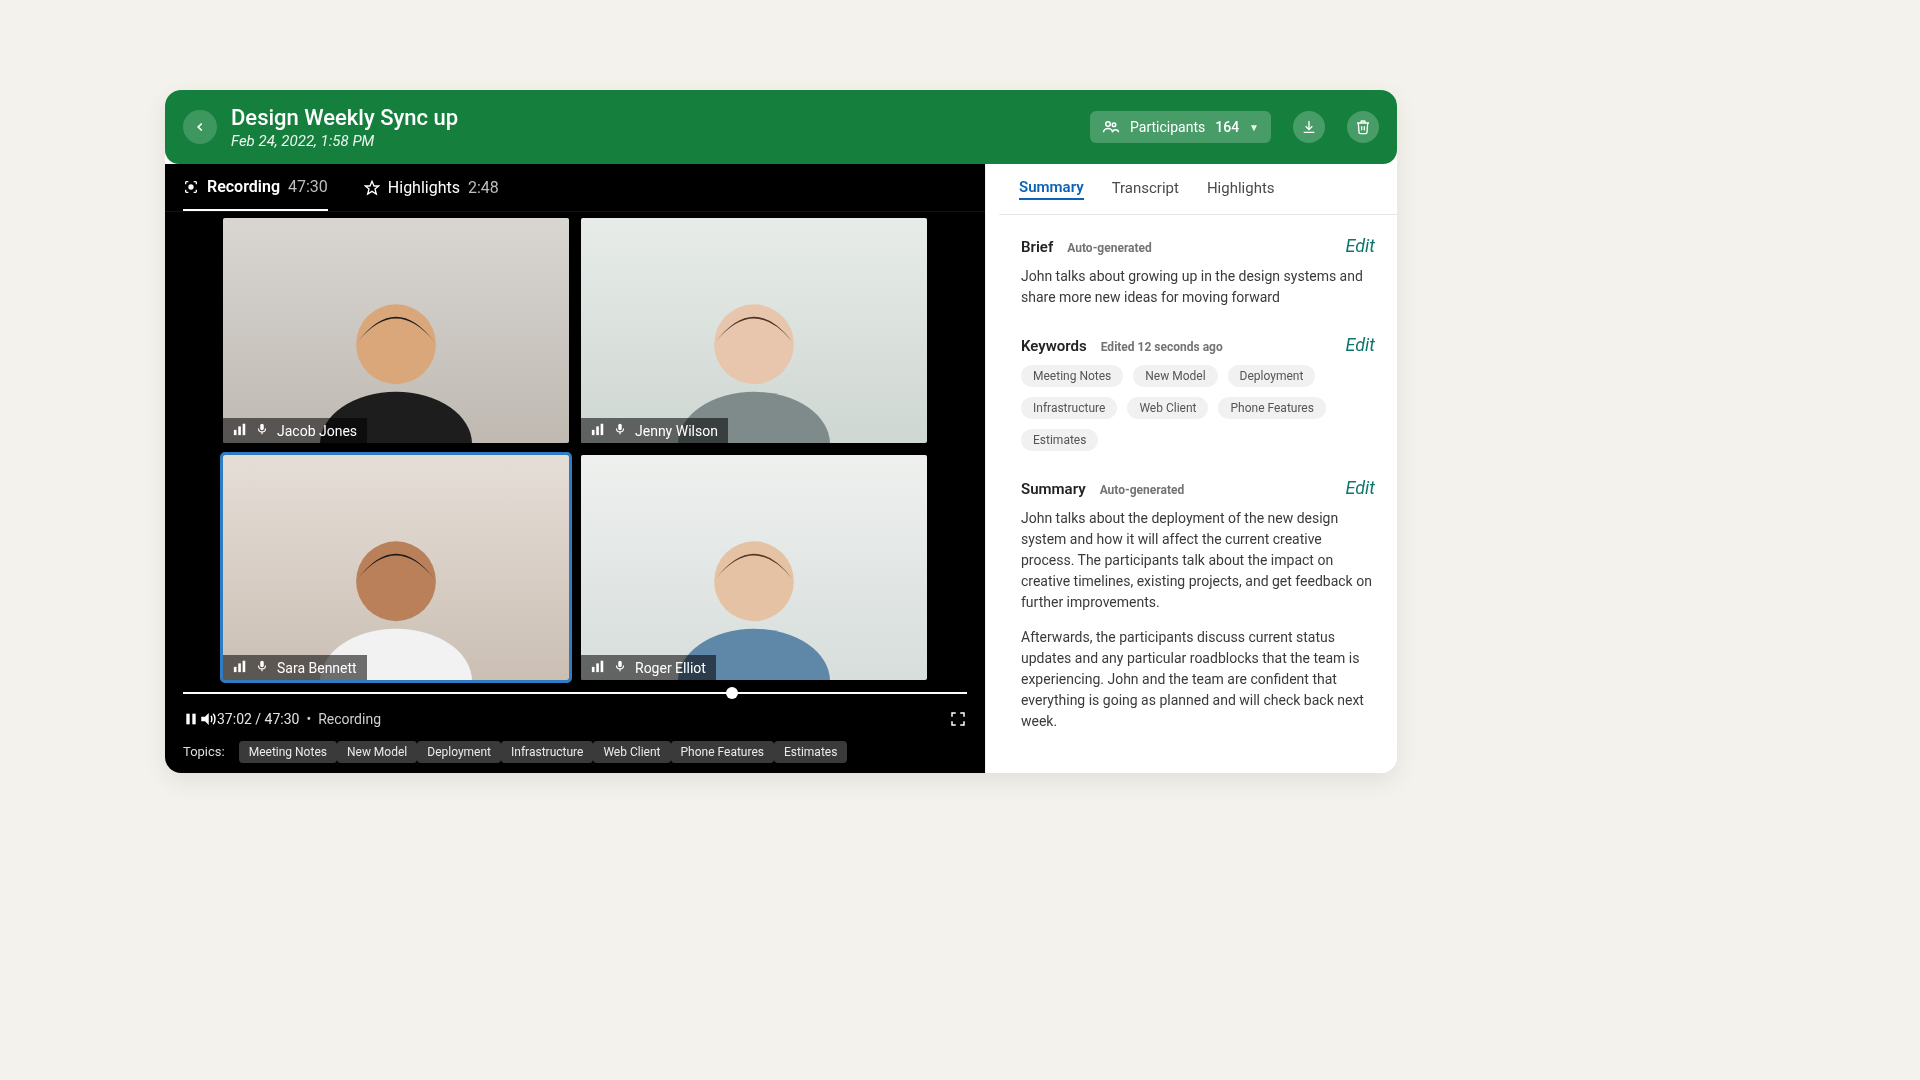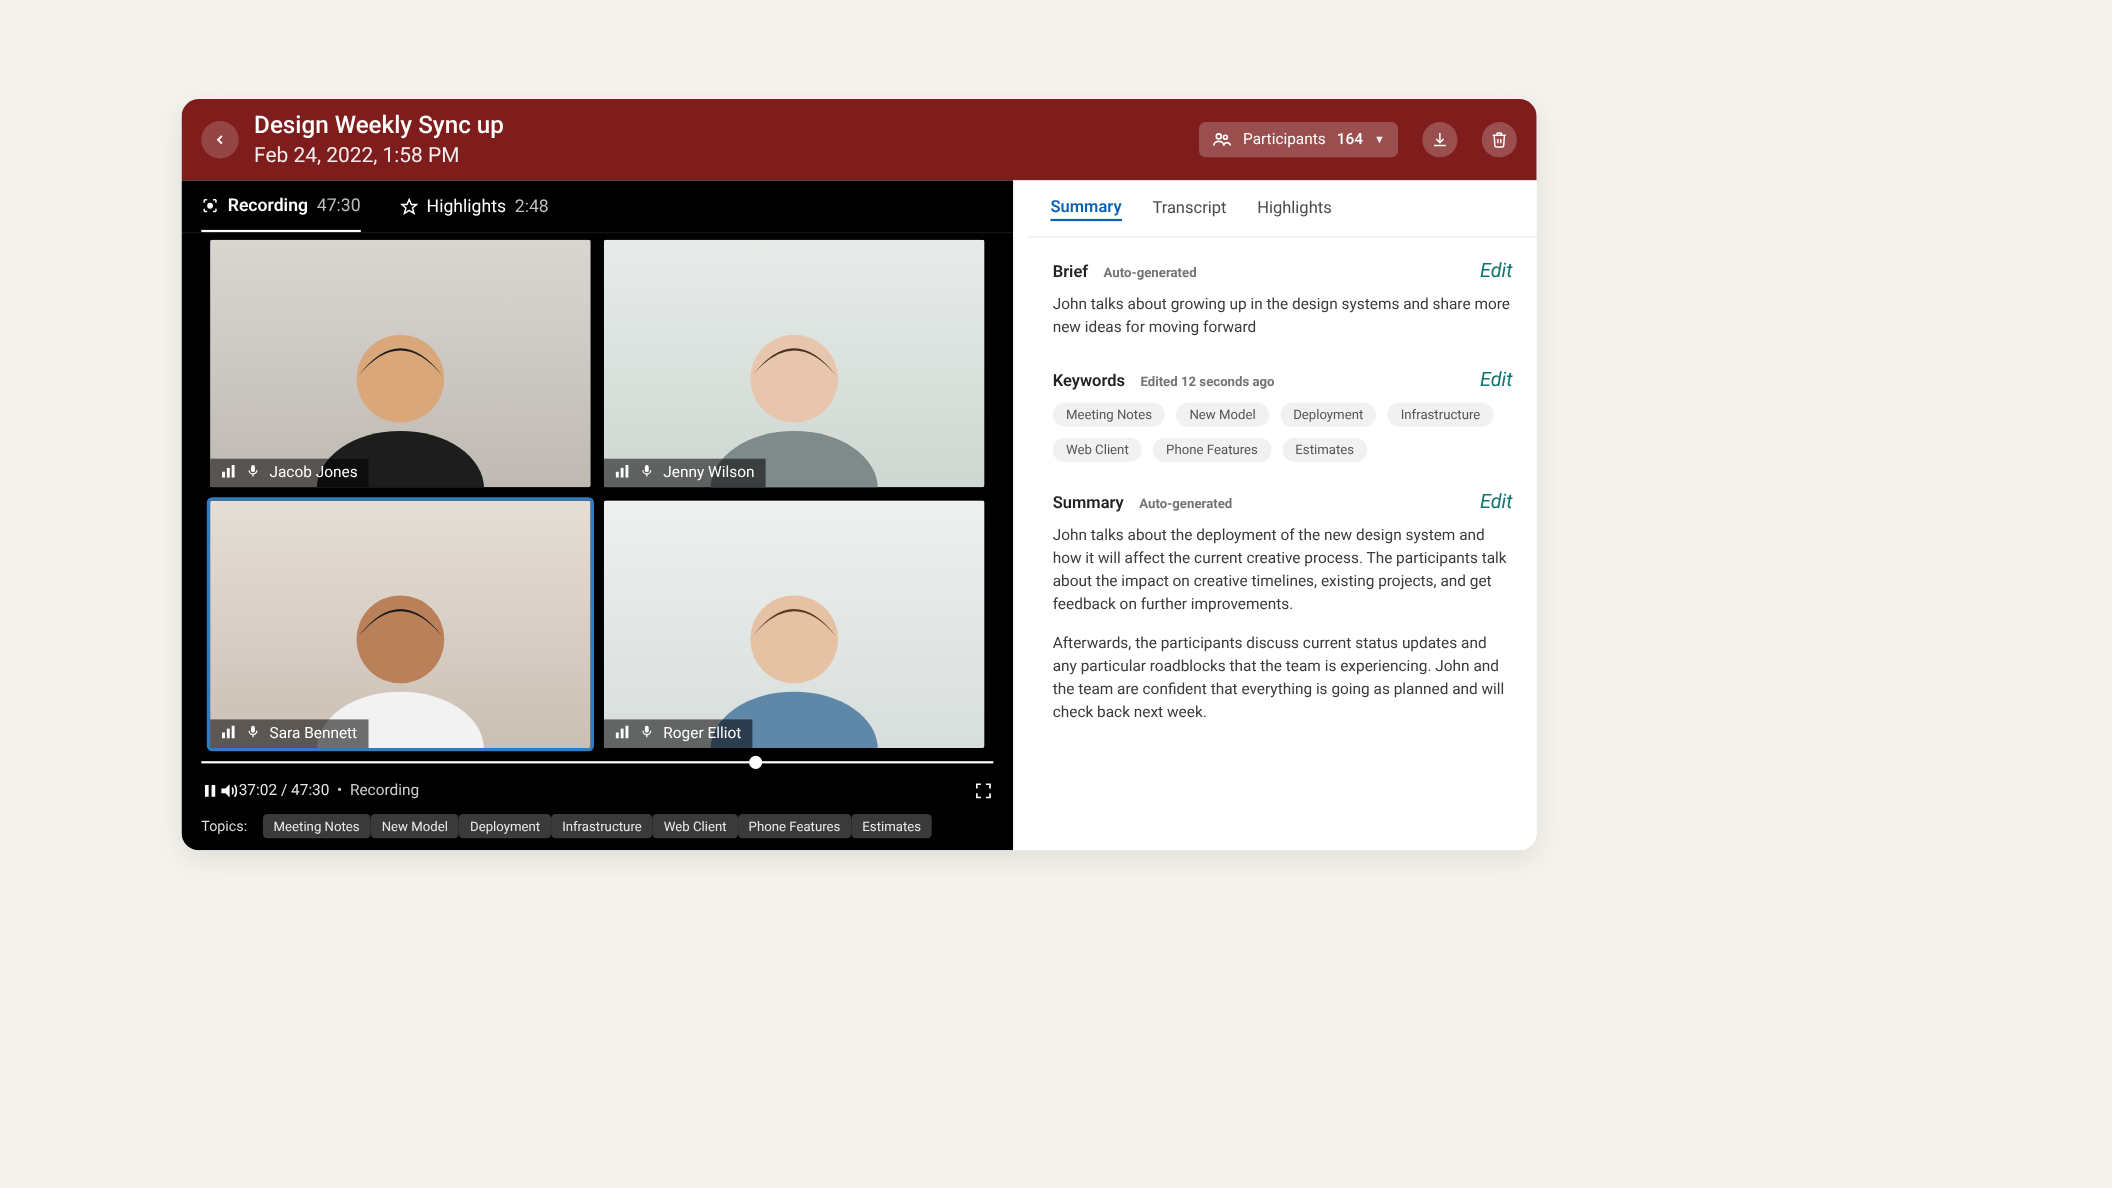--- a/index.html
+++ b/index.html
@@ -17,38 +17,39 @@
     width: 1232px; height: 683px;
     border-radius: 16px;
     overflow: hidden;
     box-shadow: 0 8px 24px rgba(0,0,0,.08);
     background: #fff;
     display: flex;
     flex-direction: column;
   }
   
   .hdr {
-    background: #7f1d1d;
+    background: #15803d;
     color: #fff;
     height: 74px;
     display: flex;
     align-items: center;
     padding: 0 18px;
     gap: 14px;
+    border-radius: 14px;
   }
   .back-btn {
     width: 34px; height: 34px;
     border-radius: 50%;
     background: rgba(255,255,255,.18);
     display: flex; align-items: center; justify-content: center;
     cursor: pointer;
   }
   .hdr-title-wrap { display:flex; flex-direction:column; gap:2px; }
   .hdr-title { font-size: 22px; font-weight: 500; }
-  .hdr-sub   { font-size: 19px; opacity: .92; }
+  .hdr-sub   { font-size: 15px; opacity: .92; font-style: italic; }
   .hdr-spacer { flex: 1; }
   .participants-chip {
     background: rgba(255,255,255,.22);
     border-radius: 6px;
     height: 32px;
     display: flex; align-items: center;
     padding: 0 12px;
     gap: 10px;
     font-size: 14px;
     cursor: pointer;
@@ -58,21 +59,21 @@
   .hdr-icon-btn {
     width: 32px; height: 32px; border-radius: 50%;
     background: rgba(255,255,255,.22);
     display:flex; align-items:center; justify-content:center;
     cursor:pointer;
     margin-left: 8px;
   }
   
   .main { flex:1; display:flex; min-height:0; }
   .left {
-    width: 756px;
+    width: 820px;
     background: #000;
     color: #fff;
     display:flex; flex-direction:column;
   }
   .right {
     flex:1; background:#fff; display:flex; flex-direction:column;
     border-left:1px solid #eee;
     padding-left:13px;
   }
   

